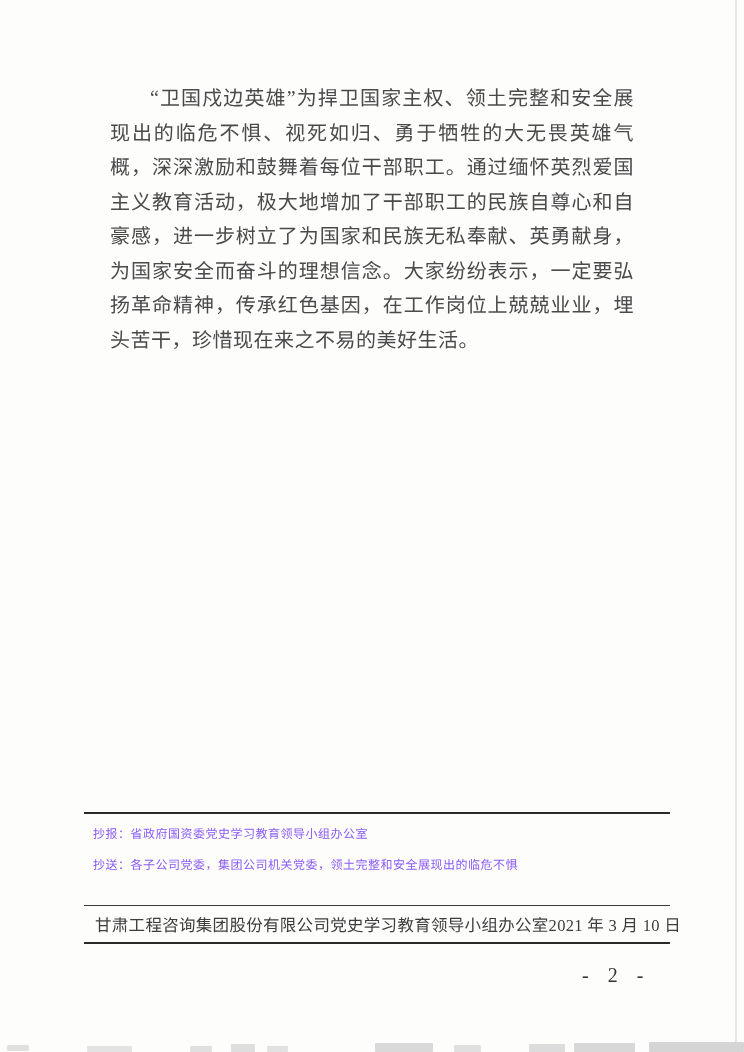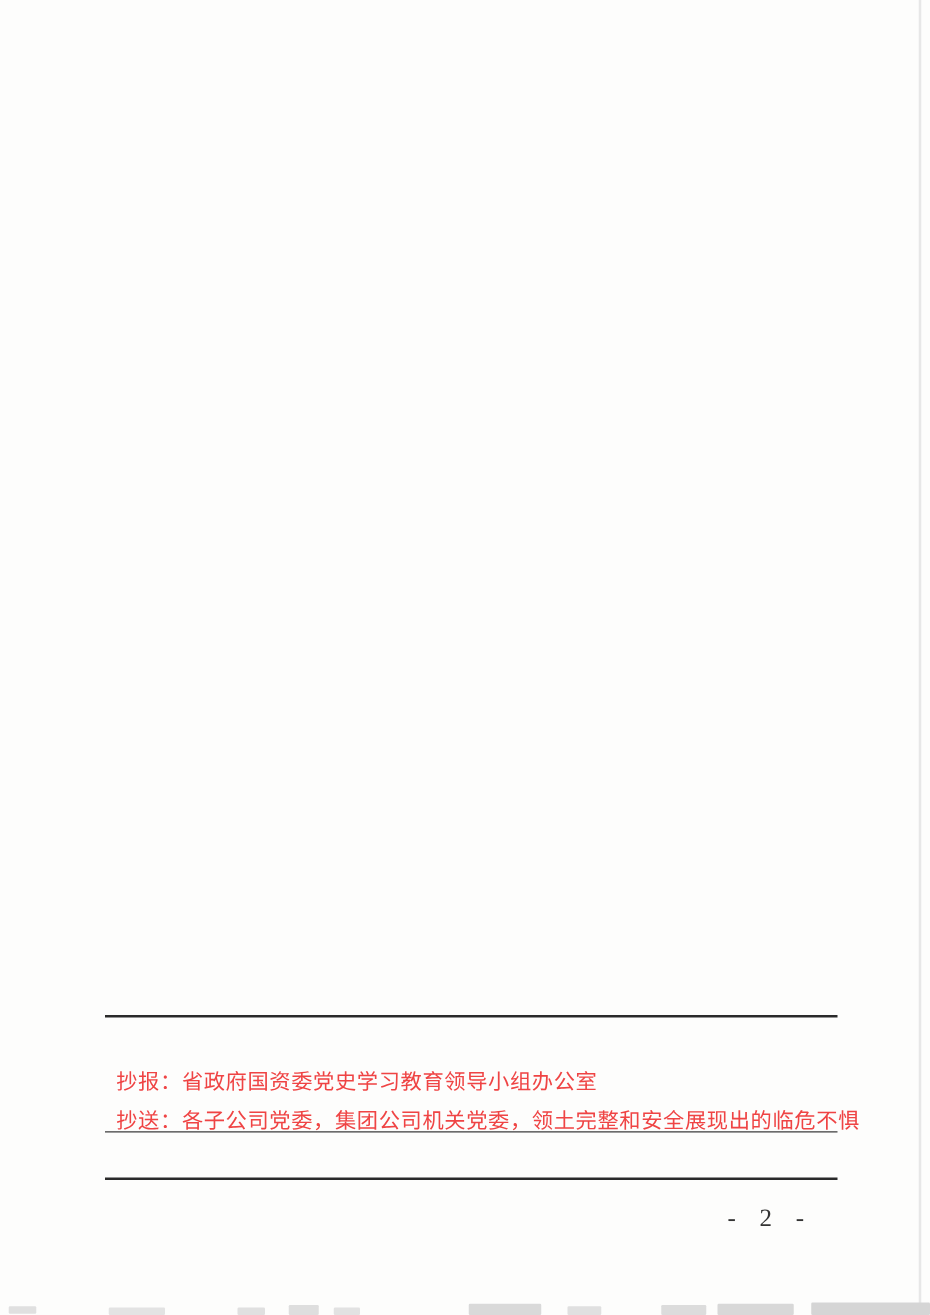--- a/index.html
+++ b/index.html
@@ -35,26 +35,25 @@
     left: 84px;
     width: 586px;
     background: #2a2a2a;
   }
   .rule-top    { top: 812px; height: 2px; }
   .rule-middle { top: 905px; height: 1px; background: #3c3c3c; }
   .rule-bottom { top: 942px; height: 2px; }
 
   .footer-line {
     position: absolute;
-    font-size: 17px;
+    font-size: 12px;
     line-height: 22px;
-    color: #ef4444;
+    color: #8b5cf6;
     letter-spacing: 0.5px;
     white-space: nowrap;
-    margin-top: 32px;
   }
   .copy-report { left: 93px;  top: 823px; }
   .copy-send   { left: 93px;  top: 854px; }
   .copy-cont   { left: 144px; top: 884px; }
 
   .issuer-row {
     position: absolute;
     left: 95px;
     top: 915px;
     width: 568px;
@@ -87,34 +86,39 @@
   .smudge {
     position: absolute;
     border-radius: 1px;
   }
 </style>
 </head>
 <body>
 
 <div class="page">
 
+  <div class="body-para">“卫国戍边英雄”为捍卫国家主权、领土完整和安全展现出的临危不惧、视死如归、勇于牺牲的大无畏英雄气概，深深激励和鼓舞着每位干部职工。通过缅怀英烈爱国主义教育活动，极大地增加了干部职工的民族自尊心和自豪感，进一步树立了为国家和民族无私奉献、英勇献身，为国家安全而奋斗的理想信念。大家纷纷表示，一定要弘扬革命精神，传承红色基因，在工作岗位上兢兢业业，埋头苦干，珍惜现在来之不易的美好生活。</div>
 
   <div class="rule rule-top"></div>
   <div class="rule rule-middle"></div>
   <div class="rule rule-bottom"></div>
 
   <div class="footer-line copy-report">
     <span>抄报：</span><span>省政府国资委党史学习教育领导小组办公室</span>
   </div>
 
   <div class="footer-line copy-send">
     <span>抄送：</span><span>各子公司党委，集团公司机关党委，领土完整和安全展现出的临危不惧</span>
   </div>
 
 
+  <div class="issuer-row">
+    <span>甘肃工程咨询集团股份有限公司党史学习教育领导小组办公室</span>
+    <span>2021 年 3 月 10 日</span>
+  </div>
 
   <div class="page-number">- 2 -</div>
 
   <div class="scan-edge-line"></div>
 
   <div class="smudge" style="left:7px;   top:1045px; width:22px; height:6px;  background:#e0e0e0;"></div>
   <div class="smudge" style="left:87px;  top:1046px; width:45px; height:6px;  background:#e3e3e3;"></div>
   <div class="smudge" style="left:190px; top:1046px; width:22px; height:6px;  background:#e0e0e0;"></div>
   <div class="smudge" style="left:231px; top:1044px; width:24px; height:8px;  background:#dedede;"></div>
   <div class="smudge" style="left:267px; top:1046px; width:21px; height:6px;  background:#e2e2e2;"></div>

